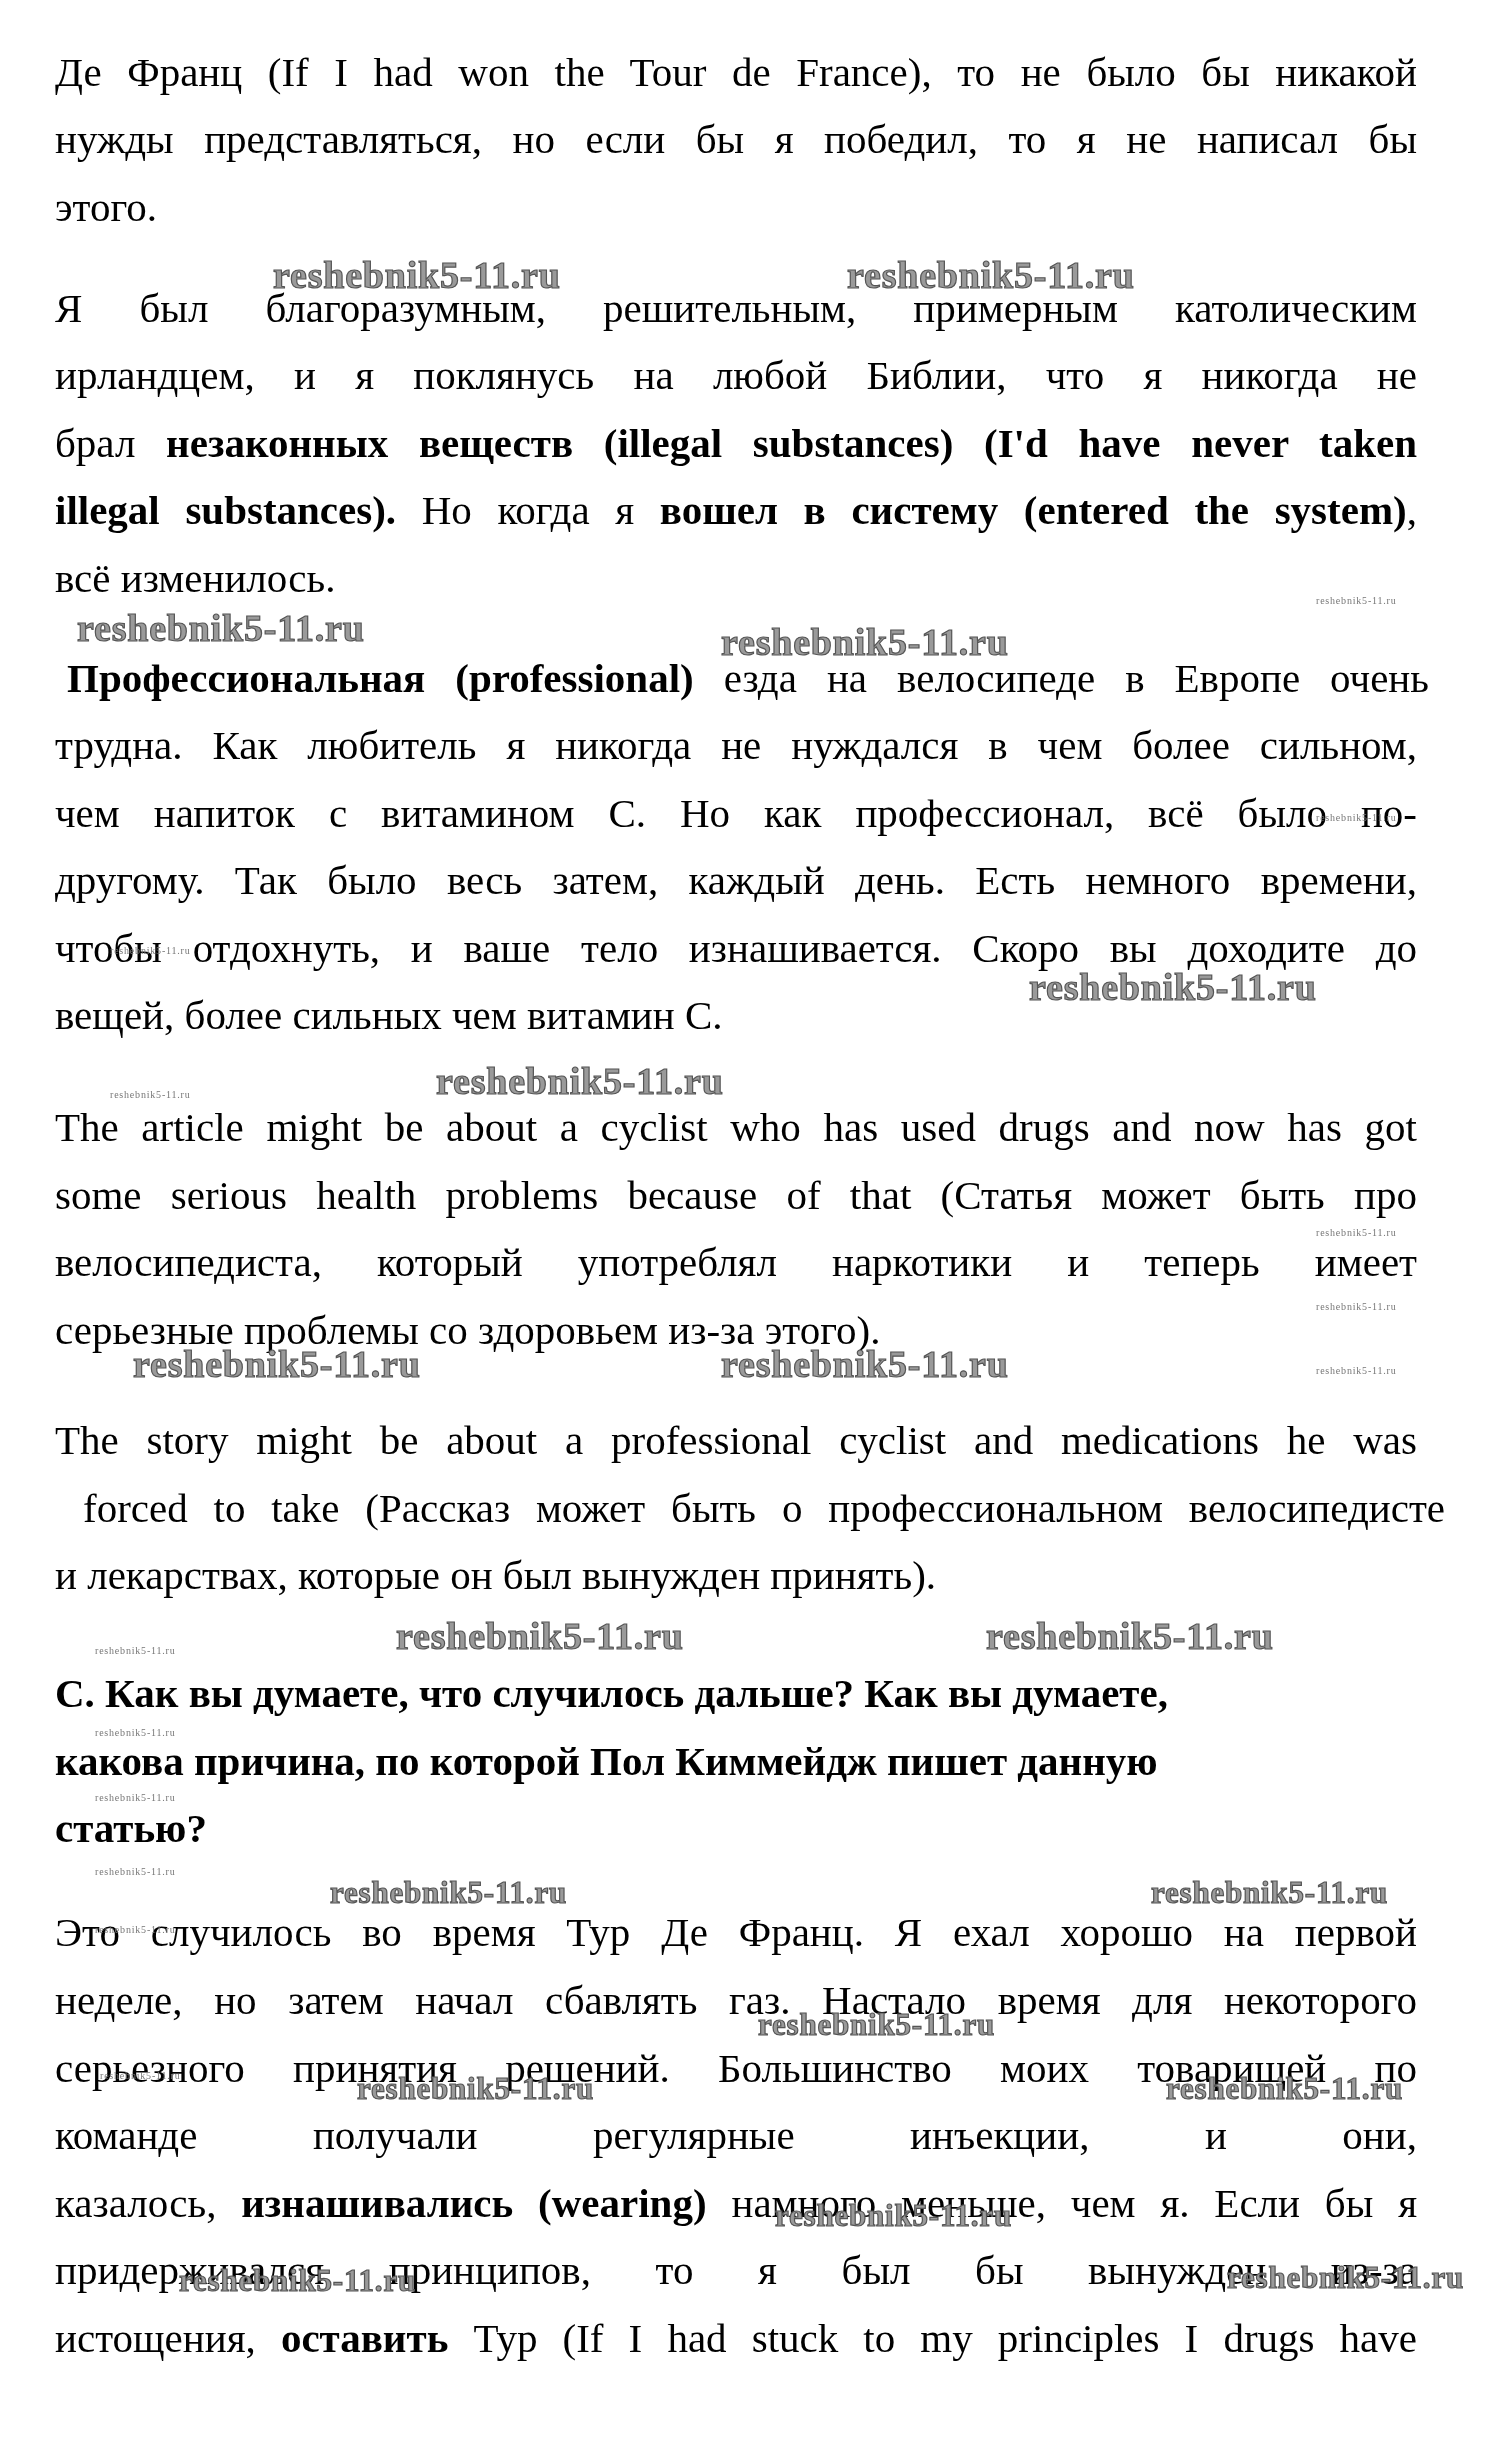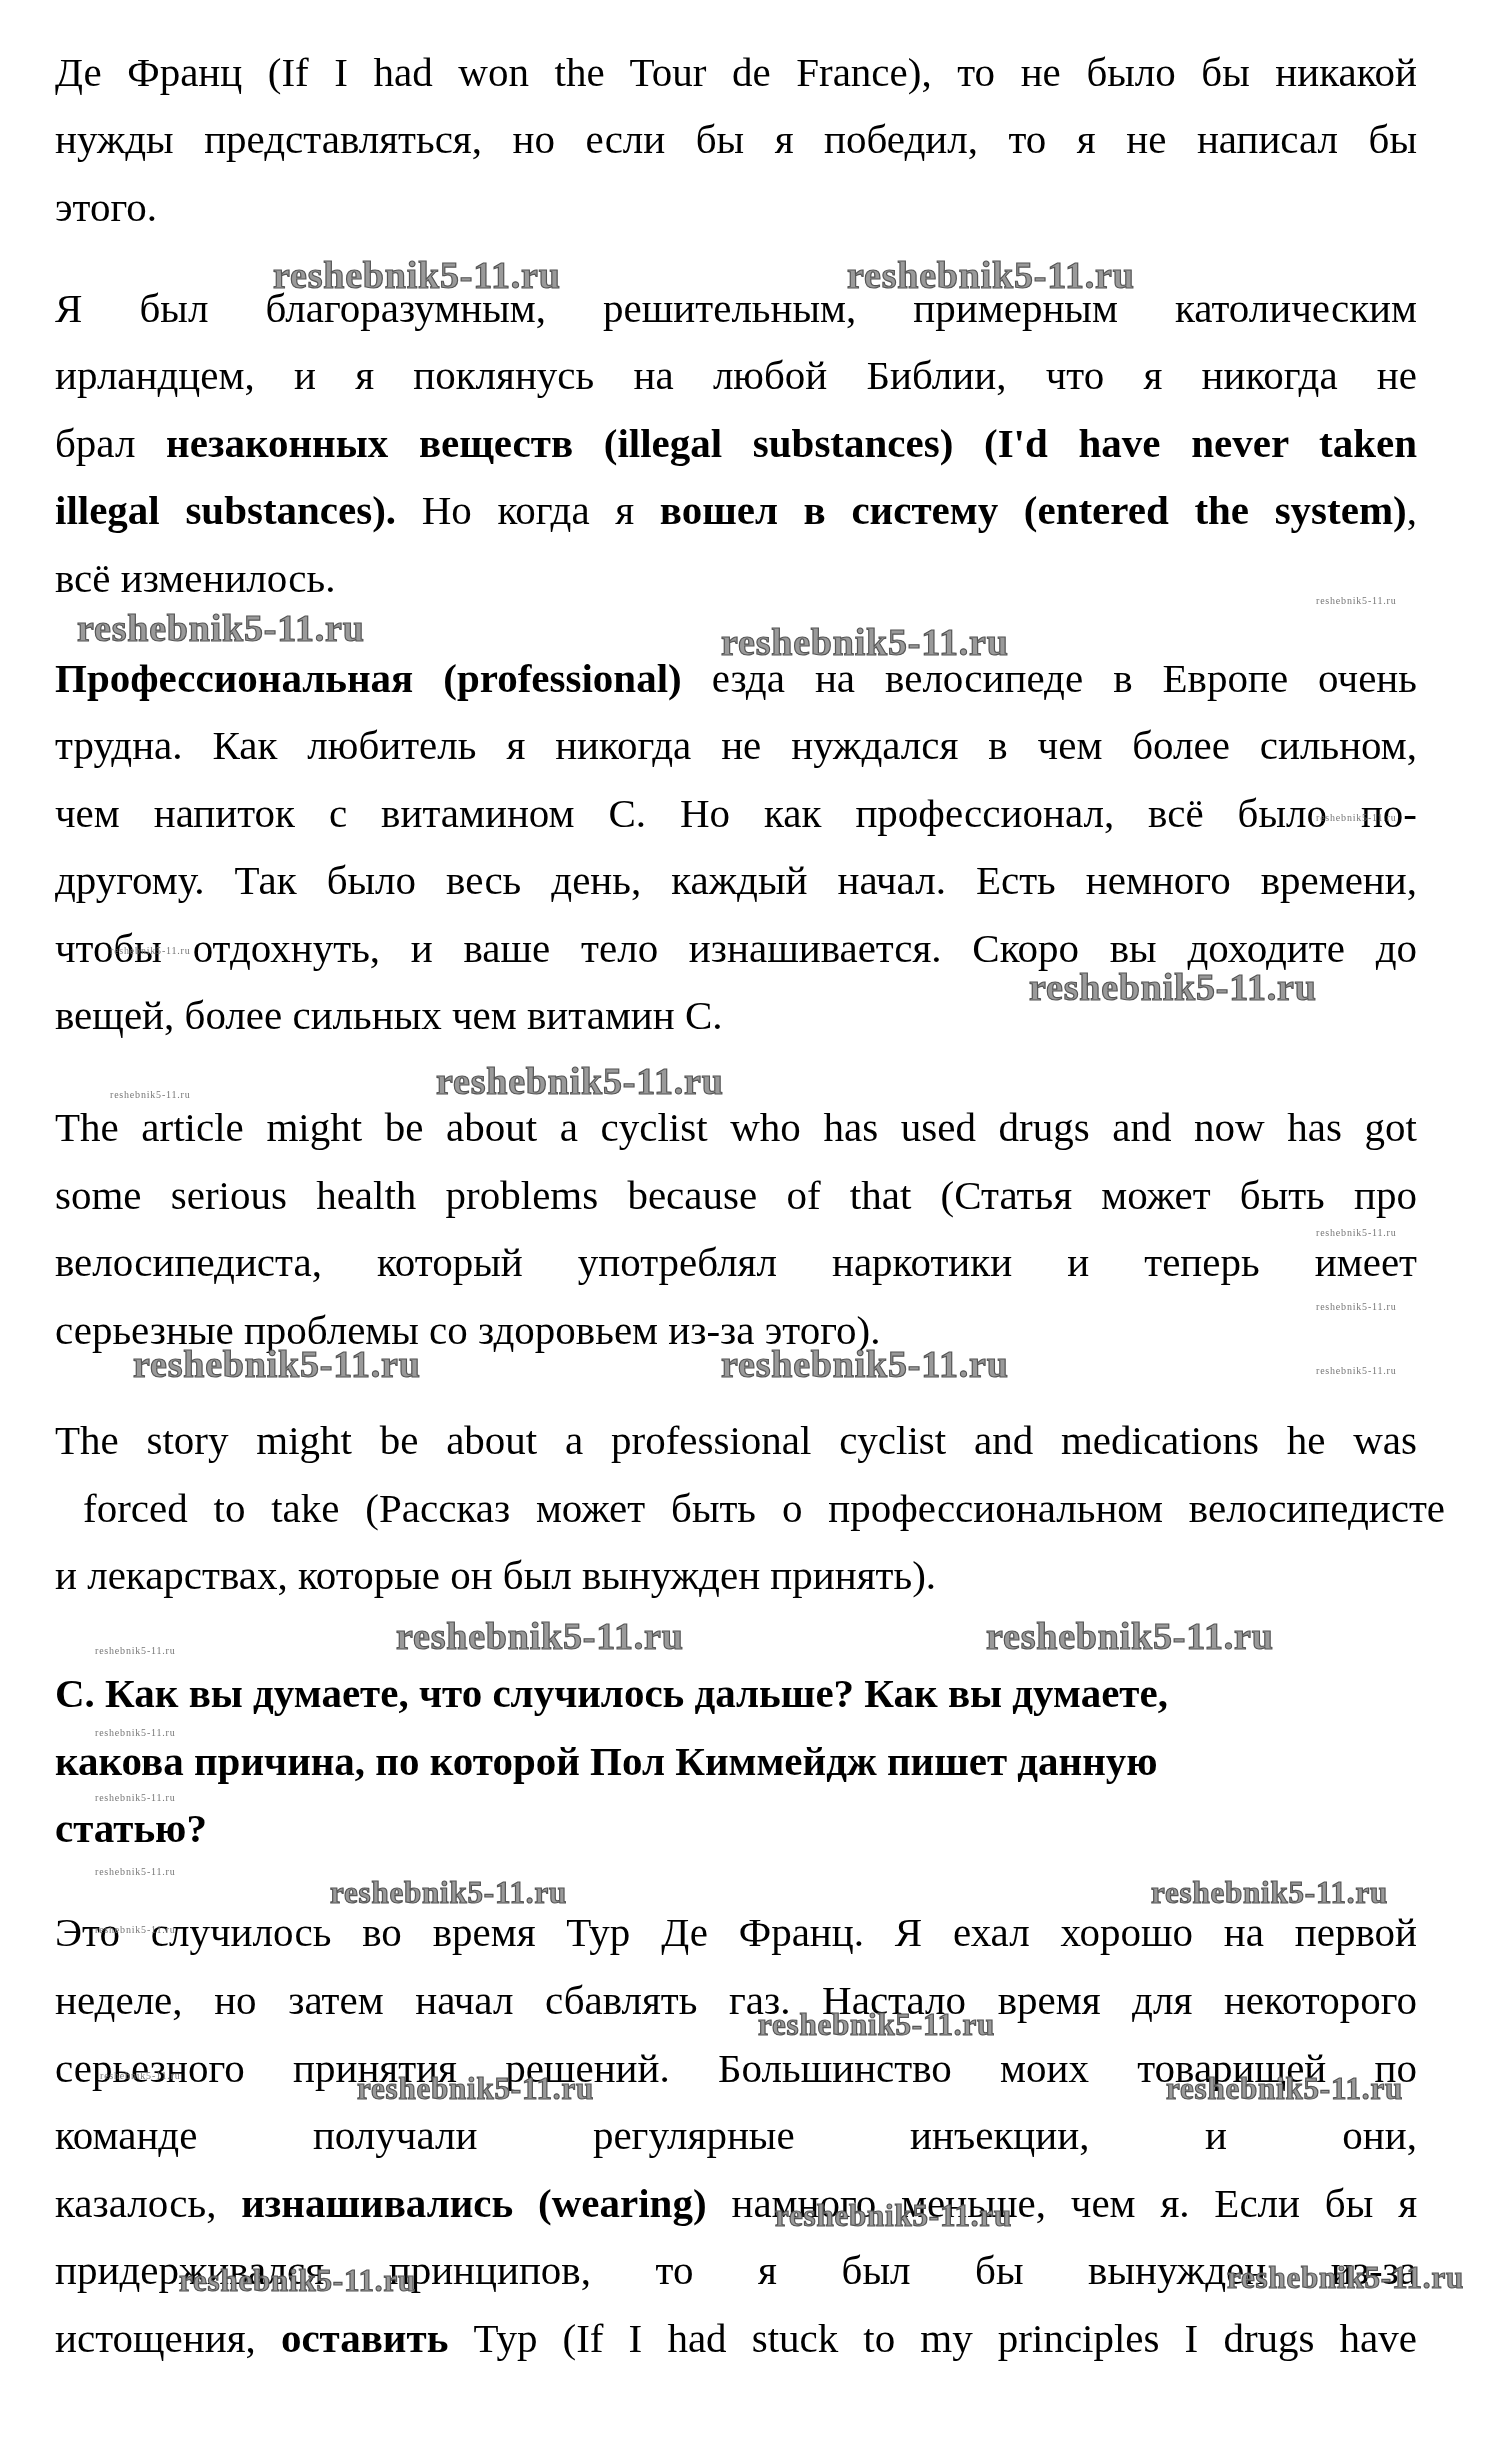--- a/index.html
+++ b/index.html
@@ -21,24 +21,24 @@
 
 <div class="page" id="page">
     <div class="line just" style="top: 48px;"><span>Де Франц (If I had won the Tour de France), то не было бы никакой</span></div>
     <div class="line just" style="top: 115px;"><span>нужды представляться, но если бы я победил, то я не написал бы</span></div>
     <div class="line" style="top: 183px;"><span>этого.</span></div>
     <div class="line just" style="top: 284px;"><span>Я был благоразумным, решительным, примерным католическим</span></div>
     <div class="line just" style="top: 351px;"><span>ирландцем, и я поклянусь на любой Библии, что я никогда не</span></div>
     <div class="line just" style="top: 419px;"><span>брал </span><span class="b">незаконных веществ (illegal substances) (I'd have never taken</span></div>
     <div class="line just" style="top: 486px;"><span class="b">illegal substances).</span><span> Но когда я </span><span class="b">вошел в систему (entered the system)</span><span>,</span></div>
     <div class="line" style="top: 554px;"><span>всё изменилось.</span></div>
-    <div class="line just" style="top: 654px;"><span class="b">Профессиональная (professional)</span><span> езда на велосипеде в Европе очень</span></div>
+    <div class="line just" style="top: 654px; margin-left: 12px;"><span class="b">Профессиональная (professional)</span><span> езда на велосипеде в Европе очень</span></div>
     <div class="line just" style="top: 721px;"><span>трудна. Как любитель я никогда не нуждался в чем более сильном,</span></div>
     <div class="line just" style="top: 789px;"><span>чем напиток с витамином С. Но как профессионал, всё было по-</span></div>
-    <div class="line just" style="top: 856px;"><span>другому. Так было весь день, каждый начал. Есть немного времени,</span></div>
+    <div class="line just" style="top: 856px;"><span>другому. Так было весь затем, каждый день. Есть немного времени,</span></div>
     <div class="line just" style="top: 924px;"><span>чтобы отдохнуть, и ваше тело изнашивается. Скоро вы доходите до</span></div>
     <div class="line" style="top: 991px;"><span>вещей, более сильных чем витамин С.</span></div>
     <div class="line just" style="top: 1103px;"><span>The article might be about a cyclist who has used drugs and now has got</span></div>
     <div class="line just" style="top: 1171px;"><span>some serious health problems because of that (Статья может быть про</span></div>
     <div class="line just" style="top: 1238px;"><span>велосипедиста, который употреблял наркотики и теперь имеет</span></div>
     <div class="line" style="top: 1306px;"><span>серьезные проблемы со здоровьем из-за этого).</span></div>
     <div class="line just" style="top: 1416px;"><span>The story might be about a professional cyclist and medications he was</span></div>
     <div class="line just" style="top: 1484px; margin-left: 28px;"><span>forced to take (Рассказ может быть о профессиональном велосипедисте</span></div>
     <div class="line" style="top: 1551px;"><span>и лекарствах, которые он был вынужден принять).</span></div>
     <div class="line" style="top: 1669px; font-family: Liberation Serif, serif;"><span class="b"> C. Как вы думаете, что случилось дальше? Как вы думаете,</span></div>

